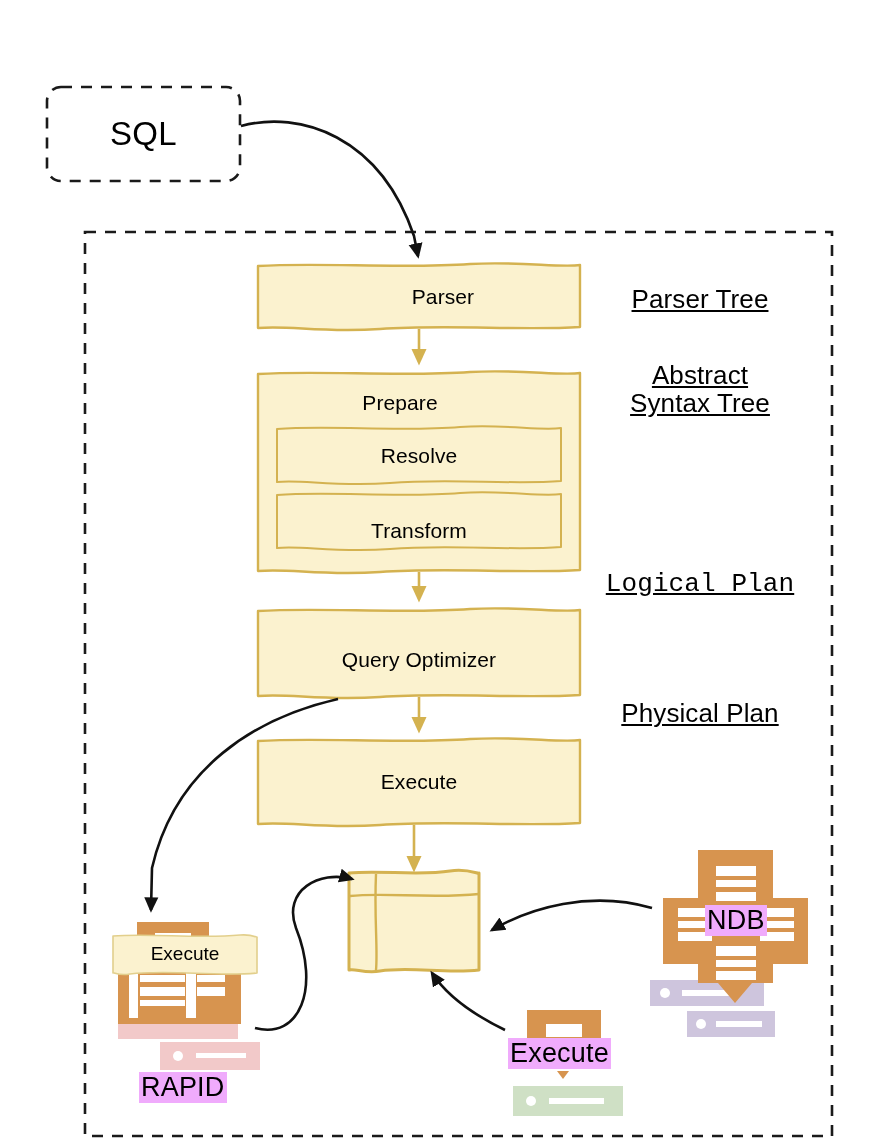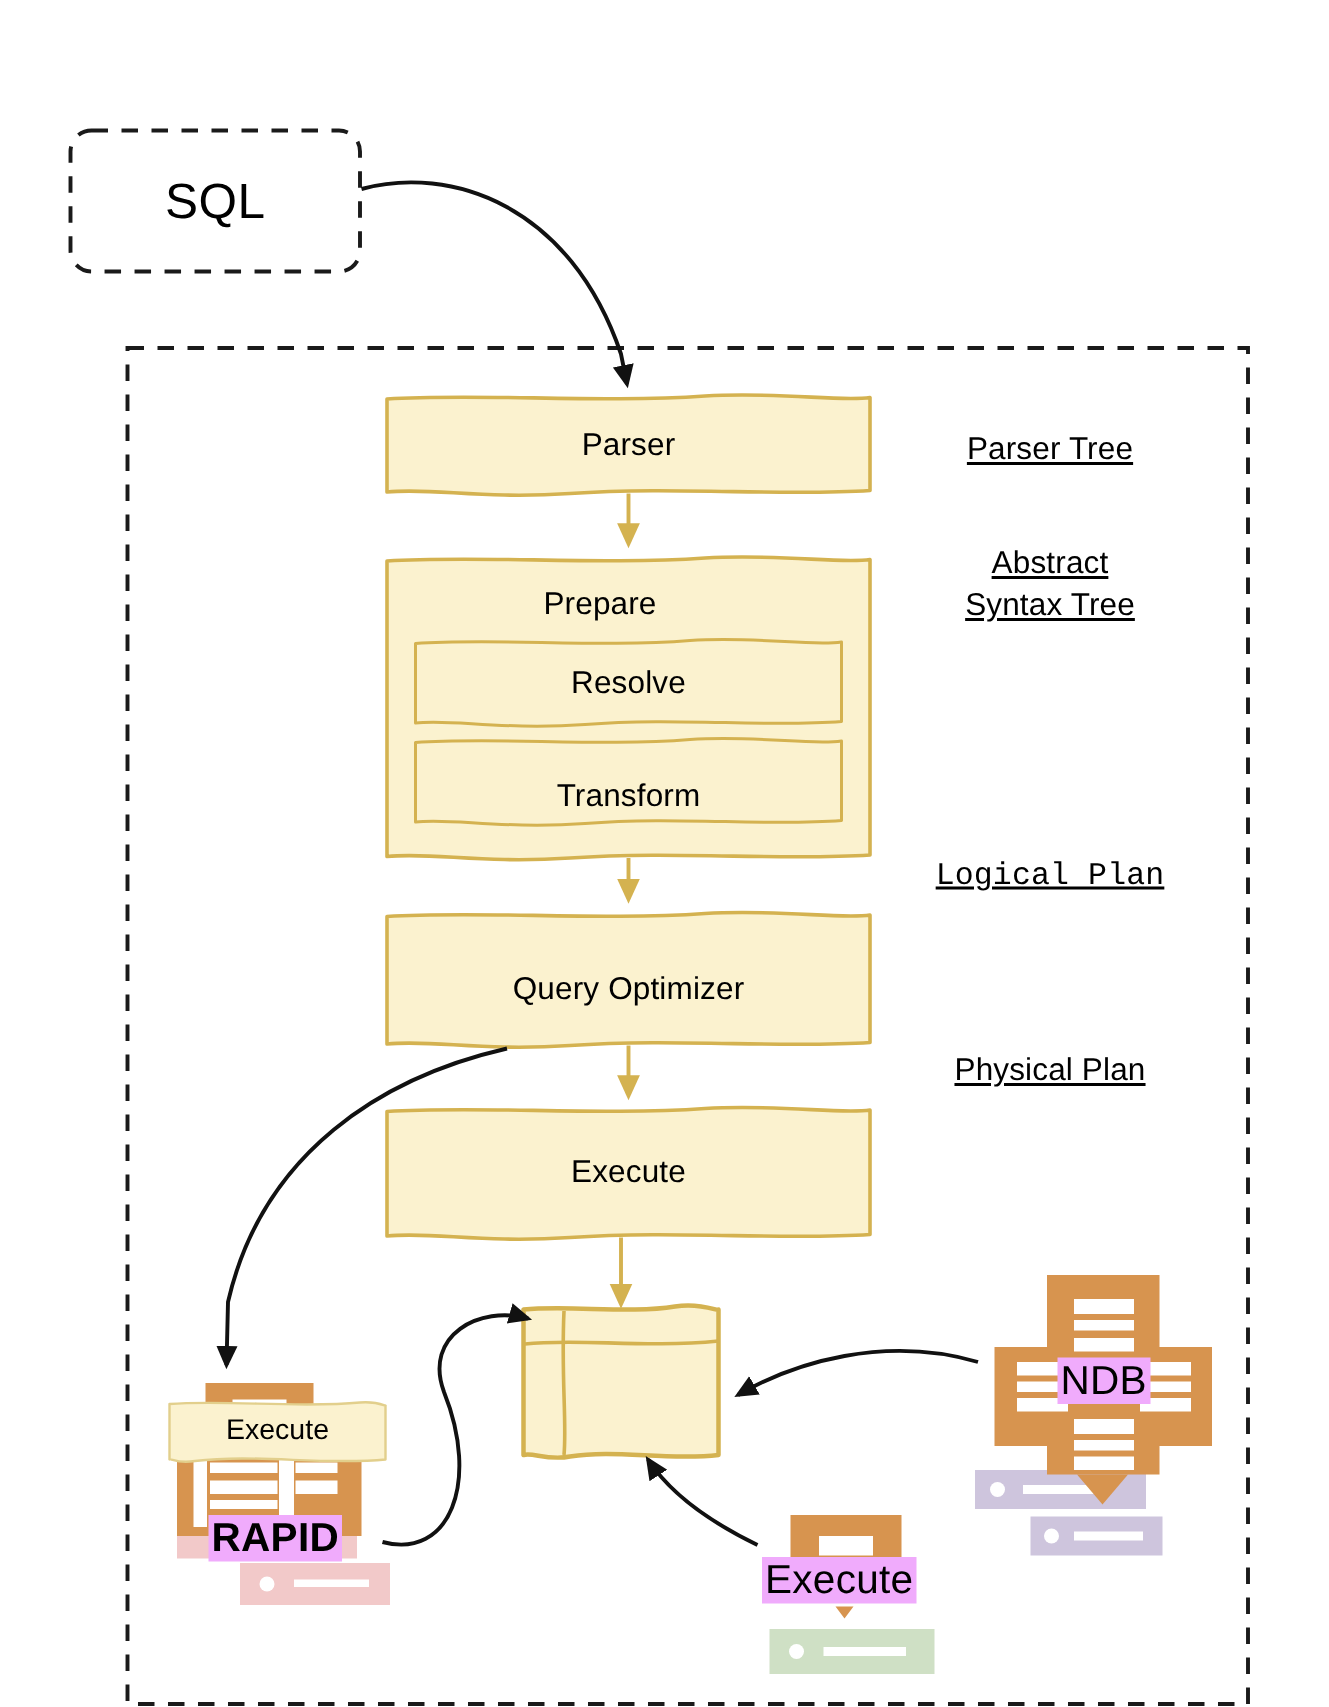--- a/index.html
+++ b/index.html
@@ -2,21 +2,21 @@
 <html><head>
 <meta charset="utf-8">
 <style>
   html,body{margin:0;padding:0;background:#ffffff;}
   body{width:886px;height:1138px;overflow:hidden;
        font-family:"Liberation Sans","DejaVu Sans",sans-serif;color:#000;}
   #stage{position:relative;width:886px;height:1138px;background:#fff;margin-top:28px;}
   #stage svg{position:absolute;left:0;top:0;width:886px;height:1138px;}
   .lyr-svg{z-index:1;}
   .txt{position:absolute;z-index:4;white-space:nowrap;}
-  .sidelbl{position:absolute;z-index:4;font-size:21px;line-height:27px;
+  .sidelbl{position:absolute;z-index:4;font-size:26px;line-height:27px;
            text-align:center;text-decoration:underline;text-underline-offset:2px;
            letter-spacing:.1px;}
   .boxlbl{font-size:21px;letter-spacing:.1px;}
   .sqllbl{font-size:33px;letter-spacing:.3px;}
   .enginelbl{position:absolute;z-index:6;font-size:27px;letter-spacing:.2px;
              background:#f0abfc;padding:0 2px;}
   .exec-chip{position:absolute;z-index:6;display:flex;align-items:center;justify-content:center;
              font-size:19px;}
 </style>
 </head>
@@ -143,21 +143,21 @@
       <rect x="716" y="932" width="40" height="7" fill="#fff"></rect>
       <rect x="716" y="943" width="40" height="9" fill="#fff"></rect>
     </g>
 
     <path d="M113,908 C150,905 200,911 240,907 C252,906 258,910 257,909
          L257,945 C215,949 170,941 130,946 C118,948 114,944 113,945 Z" fill="#fbf2cf" stroke="#e2cf8c" stroke-width="1.6" stroke-linejoin="round"></path>
   </svg>
 
   <div class="txt sqllbl" style="left:47px;top:59px;width:193px;height:94px;display:flex;align-items:center;justify-content:center;">SQL</div>
 
-  <div class="txt boxlbl" style="left:258px;top:237px;width:322px;height:63px;display:flex;align-items:center;justify-content:center;">Parser</div>
+  <div class="txt boxlbl" style="left:258px;top:237px;width:322px;height:63px;display:flex;align-items:center;justify-content:center;padding-left:24px;">Parser</div>
 
   <div class="txt boxlbl" style="left:258px;top:355px;width:284px;height:40px;display:flex;align-items:center;justify-content:center;">Prepare</div>
 
   <div class="txt boxlbl" style="left:277px;top:400px;width:284px;height:55px;display:flex;align-items:center;justify-content:center;border-radius:23px;">Resolve</div>
 
   <div class="txt boxlbl" style="left:277px;top:466px;width:284px;height:73px;display:flex;align-items:center;justify-content:center;">Transform</div>
 
   <div class="txt boxlbl" style="left:258px;top:582px;width:322px;height:100px;display:flex;align-items:center;justify-content:center;">Query Optimizer</div>
 
   <div class="txt boxlbl" style="left:258px;top:712px;width:322px;height:84px;display:flex;align-items:center;justify-content:center;">Execute</div>
@@ -166,19 +166,19 @@
 
   <div class="sidelbl" style="left:600px;top:334px;width:200px;">Abstract</div>
   <div class="sidelbl" style="left:600px;top:362px;width:200px;">Syntax Tree</div>
 
   <div class="sidelbl" style="left:600px;top:543px;width:200px;font-family:Liberation Mono, monospace;">Logical Plan</div>
 
   <div class="sidelbl" style="left:600px;top:672px;width:200px;">Physical Plan</div>
 
   <div class="exec-chip" style="left:113px;top:906px;width:144px;height:40px;">Execute</div>
 
-  <div class="enginelbl" style="left:139px;top:982px;font-weight:bold;">RAPID</div>
+  <div class="enginelbl" style="left:139px;top:1044px;">RAPID</div>
 
   <div class="enginelbl" style="left:508px;top:1010px;">Execute</div>
 
   <div class="enginelbl" style="left:705px;top:877px;">NDB</div>
 
 </div>
 
 </body></html>

